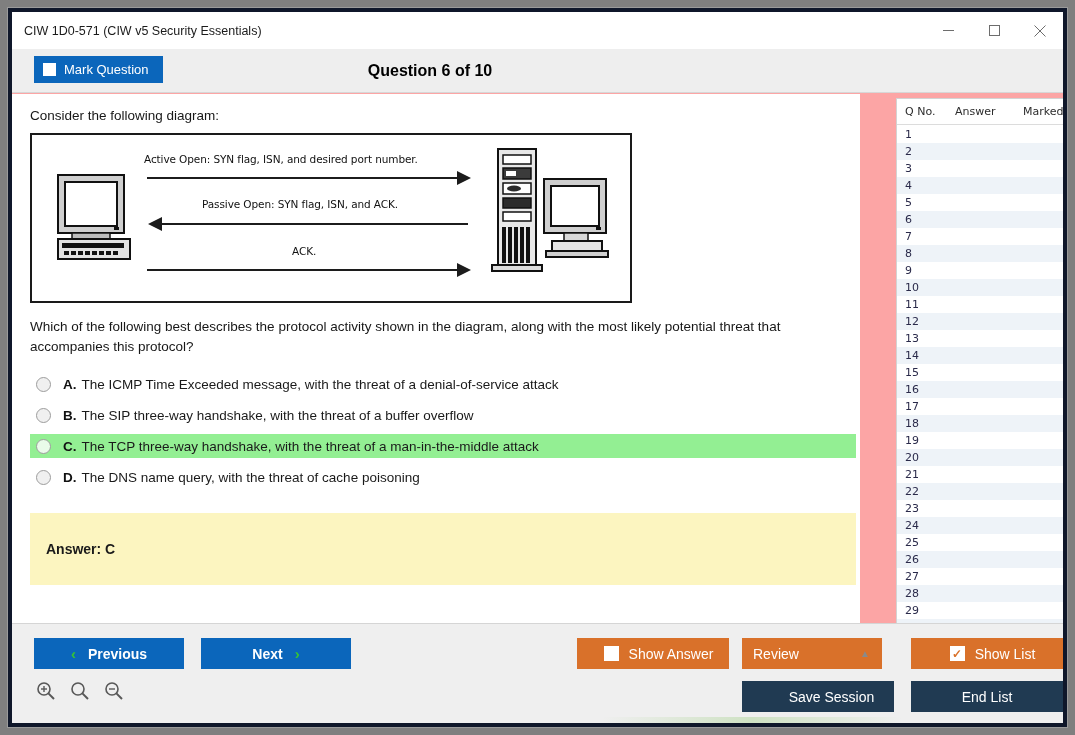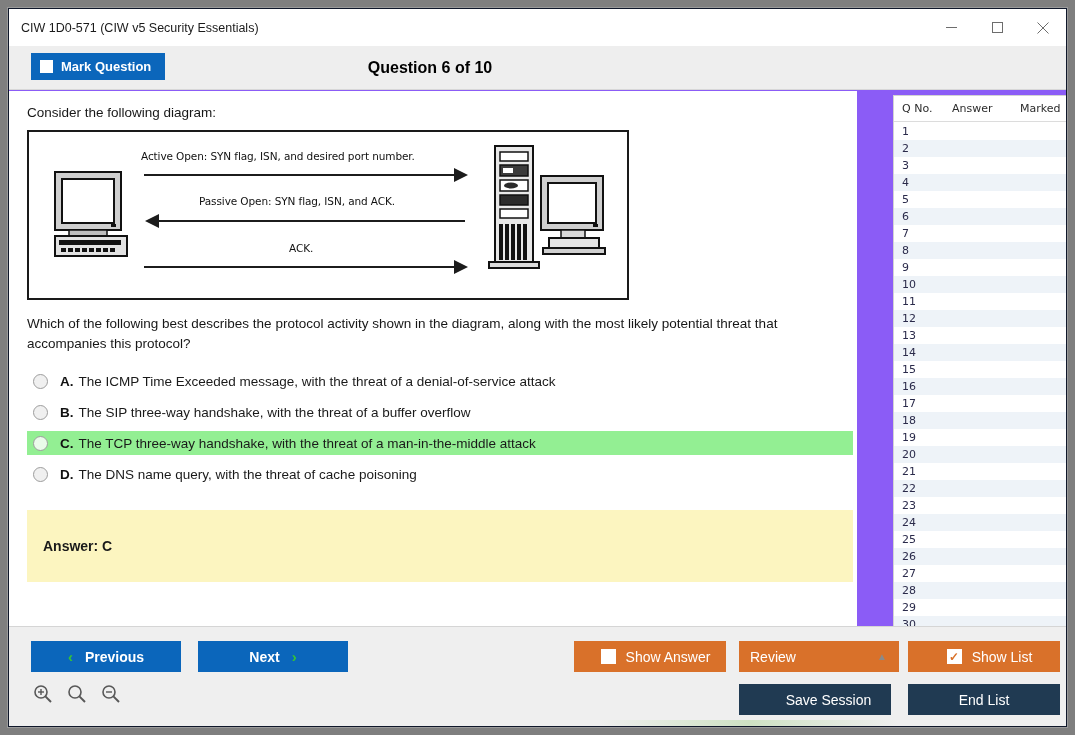--- a/index.html
+++ b/index.html
@@ -6,22 +6,22 @@
   html, body {
     width: 1075px; height: 735px;
     background: #7f7f7f;
     font-family: "Liberation Sans", sans-serif;
     overflow: hidden;
   }
   #app {
     position: absolute;
     left: 8px; top: 8px;
     width: 1059px; height: 719px;
-    background: #8b5cf6;
-    border: 1px solid #0f172a;
+    background: #fca5a5;
+    border: 4px solid #0f172a;
     box-shadow: 0 0 0 1px #9a9a9a;
     overflow: hidden;
   }
 
   
   .titlebar {
     position: absolute; left: 0; top: 0;
     width: 100%; height: 37px;
     background: #ffffff;
     display: flex; align-items: center;
@@ -50,21 +50,21 @@
     background: #eeeeee;
     border-bottom: 1px solid #d7d7d7;
   }
   .mark-question-btn {
     position: absolute; left: 22px; top: 7px;
     height: 27px;
     background: #0b66bb;
     color: #ffffff;
     display: flex; align-items: center;
     padding: 0 14px 0 9px;
-    font-size: 13px; font-weight: bold;
+    font-size: 13px; font-weight: normal;
     cursor: pointer;
   }
   .mark-question-btn .cb {
     width: 13px; height: 13px;
     background: #ffffff;
     margin-right: 8px;
     display: inline-block;
   }
   .question-title {
     position: absolute;
@@ -254,21 +254,21 @@
   .btn-show-answer, .btn-review, .btn-show-list {
     position: absolute; top: 14px; height: 31px;
     background: #d9712a;
     color: #ffffff;
     font-size: 14px;
     display: flex; align-items: center;
     cursor: pointer;
     justify-content: center;
   }
   .btn-show-answer { left: 565px; width: 152px; padding-left: 11px; }
-  .btn-review { left: 730px; width: 160px; padding-left: 11px; justify-content: space-between; padding-right: 12px; }
+  .btn-review { left: 730px; width: 140px; padding-left: 11px; justify-content: space-between; padding-right: 12px; }
   .btn-show-list { left: 899px; width: 152px; padding-left: 11px; }
   .cbox {
     width: 15px; height: 15px; background: #ffffff;
     margin-right: 10px; flex: none;
     display: flex; align-items: center; justify-content: center;
   }
   .cbox .tick { color: #d9712a; font-size: 12px; font-weight: bold; line-height: 1; }
   .rev-caret { color: #8a8a8a; font-size: 10px; }
 
   .btn-save, .btn-end {

